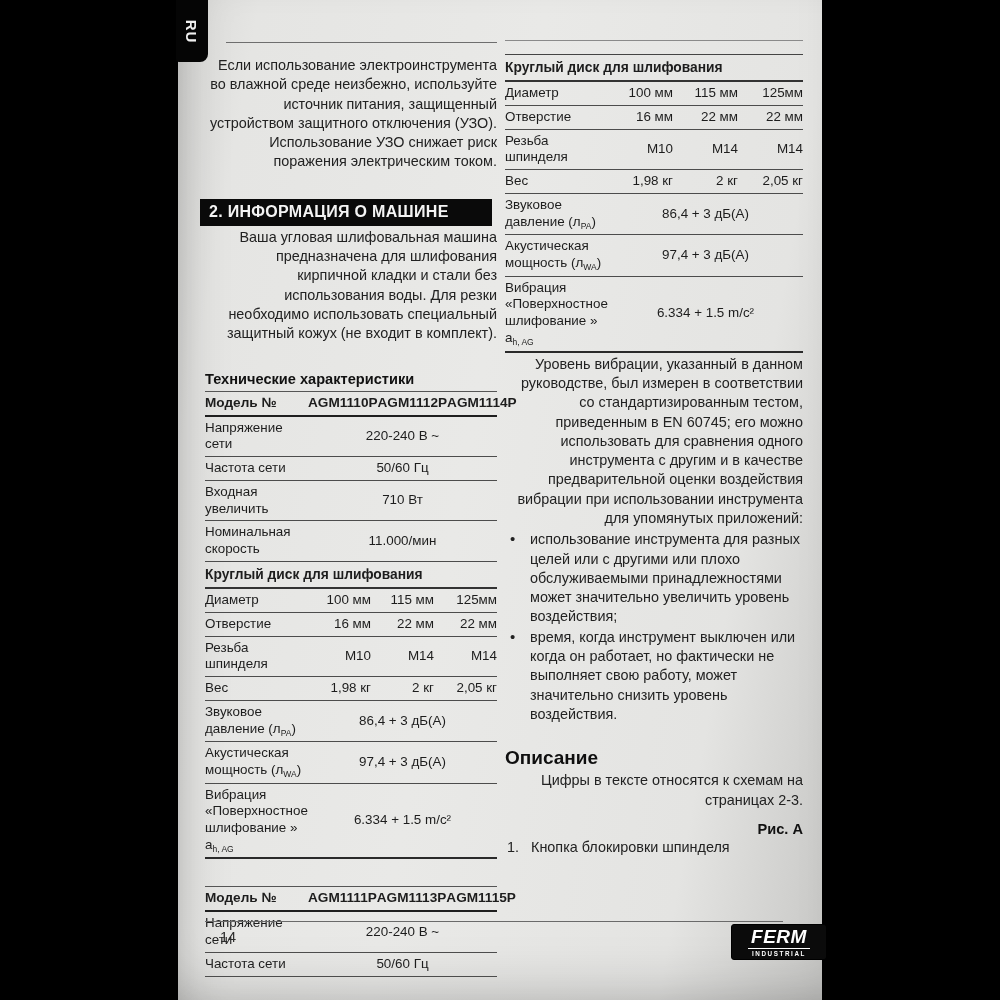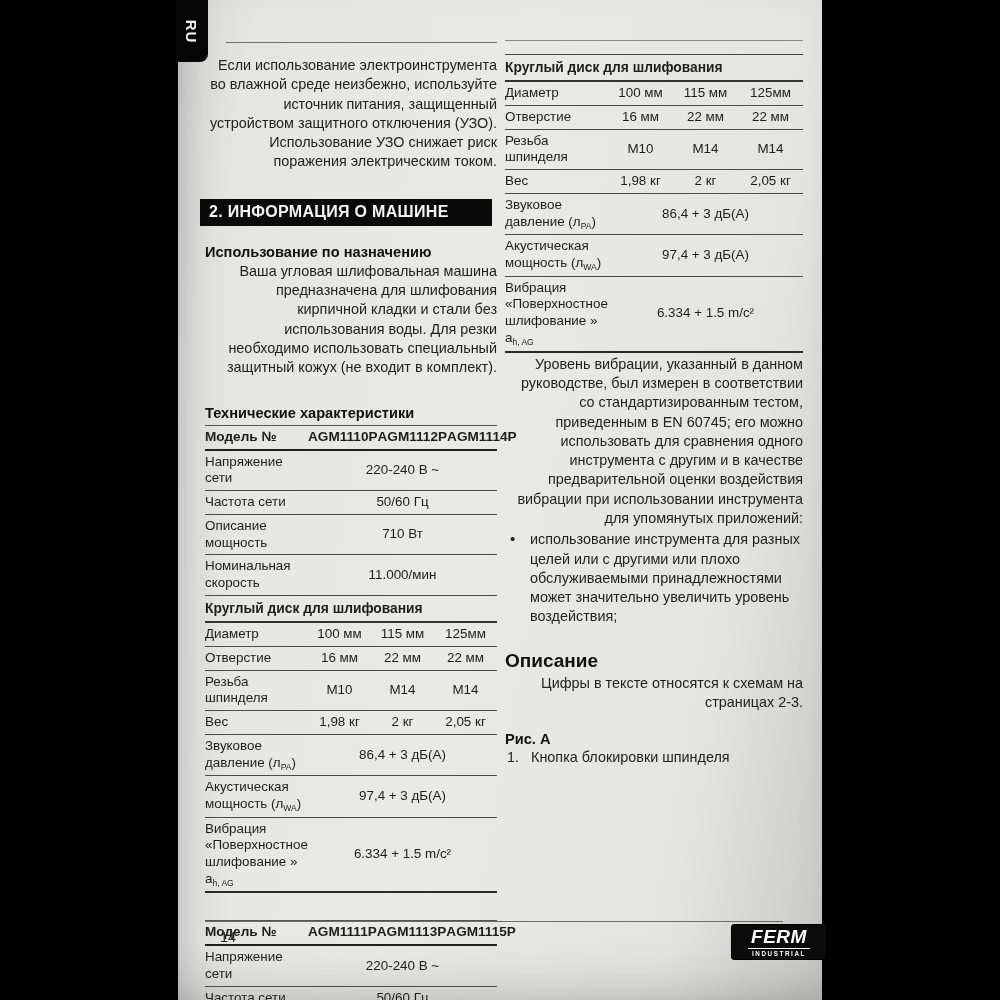--- a/index.html
+++ b/index.html
@@ -43,37 +43,37 @@
   .use-body { margin-top:2px; }
   .spec-head { margin-top:27px; padding-bottom:4px; border-bottom:1px solid #555; }
 
   
   .tbl { width:100%; font-size:13.4px; }
   .t-row { display:flex; align-items:center; border-bottom:1px solid #4c4c4c; padding:3px 0; min-height:22px; line-height:1.25; }
   .t-head { font-weight:bold; border-bottom:2px solid #1f1f1f; font-size:13.6px; }
   .t-subhead { font-weight:bold; border-bottom:2px solid #333; padding:4px 0; font-size:13.8px; }
   .t-label { width:103px; flex:none; padding-right:4px; }
   .t-vals { flex:1; display:flex; }
-  .t-val { flex:1; text-align:center; }
+  .t-val { flex:1; text-align:right; }
   .t-span { flex:1; text-align:center; }
   .t-end { border-bottom:2px solid #2a2a2a; }
   .tbl2 { margin-top:27px; }
   .tbl2 .t-row:first-child { border-top:1px solid #555; }
   .sb { font-size:8.5px; vertical-align:-3px; letter-spacing:0; }
 
   .vib-head { margin-top:27px; }
   .vib-body { margin-top:2px; }
   .bullets { margin-top:2px; list-style:none; }
   .bullets li { position:relative; padding-left:25px; font-size:14.4px; line-height:1.34; color:#222; margin-top:1px; }
   .bullets li::before { content:"•"; position:absolute; left:5px; top:-1px; font-size:15px; }
   .closing { margin-top:19px; }
 
   h2.desc { margin-top:23px; font-size:19px; font-weight:bold; color:#0f0f0f; }
   .desc-body { margin-top:2px; }
-  .fig-head { margin-top:19px; }
+  .fig-head { margin-top:11px;text-align:right; }
   .fig-list { margin-top:1px; list-style:none; counter-reset:fig; }
   .fig-list li { counter-increment:fig; position:relative; padding-left:26px; font-size:14.4px; line-height:1.38; color:#222; }
   .fig-list li::before { content:counter(fig) "."; position:absolute; left:2px; }
 
   .footer-rule { position:absolute; left:27px; width:578px; top:921px; border-top:1px solid #6a6a6a; }
   .page-num { position:absolute; left:42px; top:929px; font-size:14.5px; color:#2c2c2c; }
   .logo {
     position:absolute; left:553px; top:924px; width:96px; height:36px;
     background:#0b0b0b; border-radius:3px; border:1px solid #000;
     display:flex; flex-direction:column; align-items:center; justify-content:center;
@@ -91,21 +91,20 @@
     <span>RU</span>
   </div>
 
   <div class="col-l">
     <div class="top-rule-l"></div>
 
     <p class="body intro">Если использование электроинструмента во влажной среде неизбежно, используйте источник питания, защищенный устройством защитного отключения (УЗО). Использование УЗО снижает риск поражения электрическим током.</p>
 
     <div class="section-bar">2.  ИНФОРМАЦИЯ О МАШИНЕ</div>
 
-    <h3 class="sub use-head">Использование по назначению</h3>
     <p class="body use-body">Ваша угловая шлифовальная машина предназначена для шлифования кирпичной кладки и стали без использования воды. Для резки необходимо использовать специальный защитный кожух (не входит в комплект).</p>
 
     <h3 class="sub spec-head">Технические характеристики</h3>
 
     <div class="tbl">
       <div class="t-row t-head">
         <div class="t-label">Модель №</div>
         <div class="t-vals">
           <div class="t-val">AGM1110P</div>
           <div class="t-val">AGM1112P</div>
@@ -114,21 +113,21 @@
       </div>
       <div class="t-row">
         <div class="t-label">Напряжение сети</div>
         <div class="t-span">220-240 В ~</div>
       </div>
       <div class="t-row">
         <div class="t-label">Частота сети</div>
         <div class="t-span">50/60 Гц</div>
       </div>
       <div class="t-row">
-        <div class="t-label">Описание мощность</div>
+        <div class="t-label">Входная увеличить</div>
         <div class="t-span">710 Вт</div>
       </div>
       <div class="t-row">
         <div class="t-label">Номинальная скорость</div>
         <div class="t-span">11.000/мин</div>
       </div>
 
       <div class="t-row t-subhead">Круглый диск для шлифования</div>
 
       <div class="t-row">
@@ -246,20 +245,21 @@
       <div class="t-row t-end">
         <div class="t-label"><span>Вибрация «Поверхностное шлифование » a</span><span class="sb">h, AG</span><span></span></div>
         <div class="t-span">6.334 + 1.5 m/c²</div>
       </div>
     </div>
 
     <p class="body vib-body">Уровень вибрации, указанный в данном руководстве, был измерен в соответствии со стандартизированным тестом, приведенным в EN 60745; его можно использовать для сравнения одного инструмента с другим и в качестве предварительной оценки воздействия вибрации при использовании инструмента для упомянутых приложений:</p>
 
     <ul class="bullets">
       <li>использование инструмента для разных целей или с другими или плохо обслуживаемыми принадлежностями может значительно увеличить уровень воздействия;</li>
+      <li>время, когда инструмент выключен или когда он работает, но фактически не выполняет свою работу, может значительно снизить уровень воздействия.</li>
     </ul>
 
 
     <h2 class="desc">Описание</h2>
     <p class="body desc-body">Цифры в тексте относятся к схемам на страницах 2-3.</p>
 
     <h3 class="sub fig-head">Рис. A</h3>
     <ol class="fig-list">
       <li>Кнопка блокировки шпинделя</li>
 

